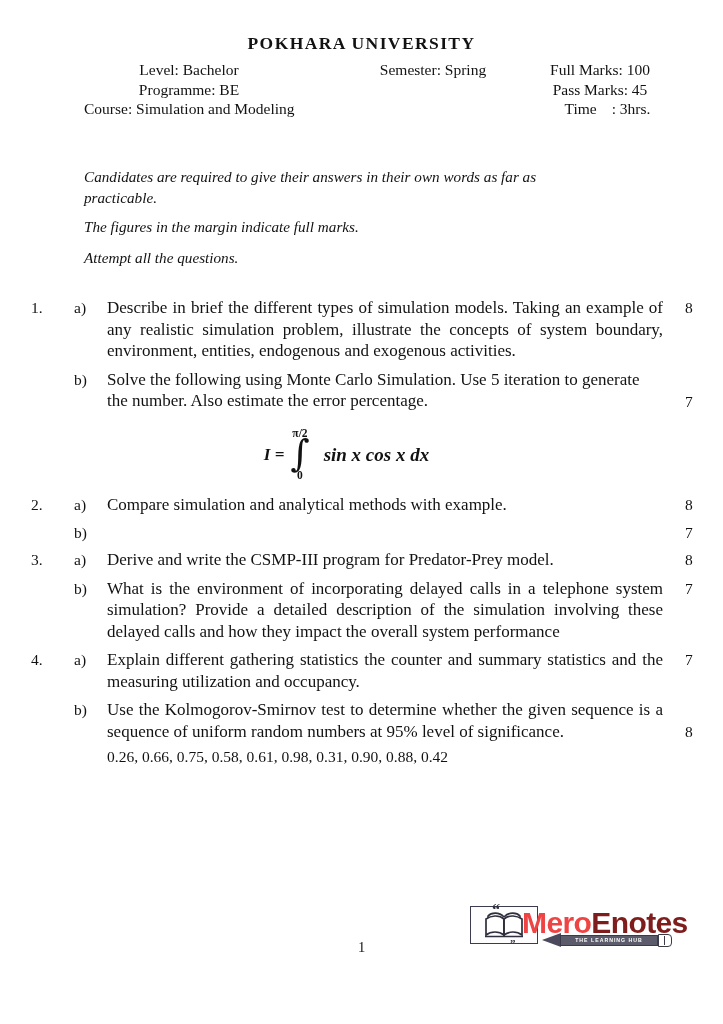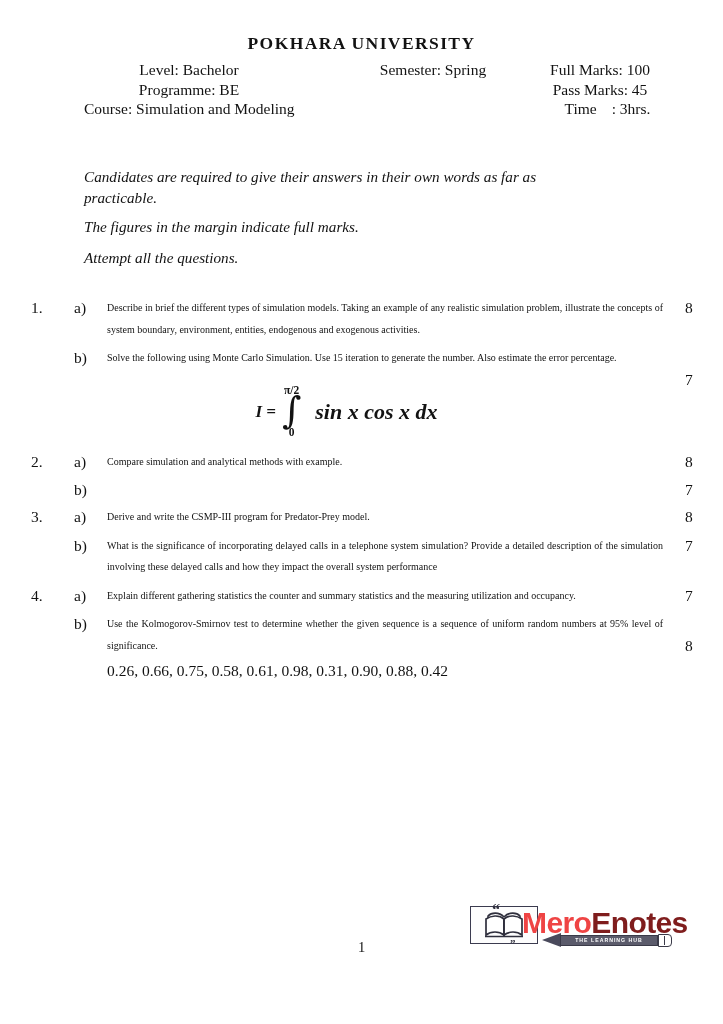--- a/index.html
+++ b/index.html
@@ -112,21 +112,21 @@
     line-height: 21.5px;
   }
   .q-letter {
     position: absolute;
     left: 74px;
     top: 0;
     font-size: 15.5px;
     line-height: 21.5px;
   }
   .q-text {
-    font-size: 10px;
+    font-size: 17px;
     line-height: 21.5px;
     text-align: justify;
     text-justify: inter-word;
   }
   .q-text.nojust {
     text-align: left;
   }
   .q-marks {
     position: absolute;
     right: 18px;
@@ -182,21 +182,21 @@
     margin-bottom: 0;
     margin-top: 1px;
   }
   .f-int {
     font-size: 37px;
     line-height: 0.78;
     font-weight: normal;
     font-family: "DejaVu Serif", serif;
   }
   .f-rhs {
-    font-size: 22px;
+    font-size: 19px;
     font-weight: bold;
     margin-left: 12px;
     font-style: italic;
   }
 
   
   .page-number {
     position: absolute;
     left: 0;
     right: 0;
@@ -350,21 +350,21 @@
 
     <div class="q-group">
       <div class="q-row">
         <span class="q-num">1.</span>
         <span class="q-letter">a)</span>
         <div class="q-text">Describe in brief the different types of simulation models. Taking an example of any realistic simulation problem, illustrate the concepts of system boundary, environment, entities, endogenous and exogenous activities.</div>
         <span class="q-marks">8</span>
       </div>
       <div class="q-row">
         <span class="q-letter">b)</span>
-        <div class="q-text nojust">Solve the following using Monte Carlo Simulation. Use 15 iteration to generate the number. Also estimate the error percentage.</div>
+        <div class="q-text nojust">Solve the following using Monte Carlo Simulation. Use 5 iteration to generate the number. Also estimate the error percentage.</div>
         <span class="q-marks low">7</span>
       </div>
 
       <div class="formula">
         <span class="formula-inner">
           <span class="f-lhs">I =</span>
           <span class="f-int-stack">
             <span class="f-lim">π/2</span>
             <span class="f-int">∫</span>
             <span class="f-lim lower">0</span>
@@ -389,21 +389,21 @@
 
     <div class="q-group">
       <div class="q-row">
         <span class="q-num">3.</span>
         <span class="q-letter">a)</span>
         <div class="q-text nojust">Derive and write the CSMP-III program for Predator-Prey model.</div>
         <span class="q-marks">8</span>
       </div>
       <div class="q-row">
         <span class="q-letter">b)</span>
-        <div class="q-text">What is the significance of incorporating delayed calls in a telephone system simulation? Provide a detailed description of the simulation involving these delayed calls and how they impact the overall system performance</div>
+        <div class="q-text">What is the environment of incorporating delayed calls in a telephone system simulation? Provide a detailed description of the simulation involving these delayed calls and how they impact the overall system performance</div>
         <span class="q-marks">7</span>
       </div>
     </div>
 
     <div class="q-group">
       <div class="q-row">
         <span class="q-num">4.</span>
         <span class="q-letter">a)</span>
         <div class="q-text">Explain different gathering statistics the counter and summary statistics and the measuring utilization and occupancy.</div>
         <span class="q-marks">7</span>

